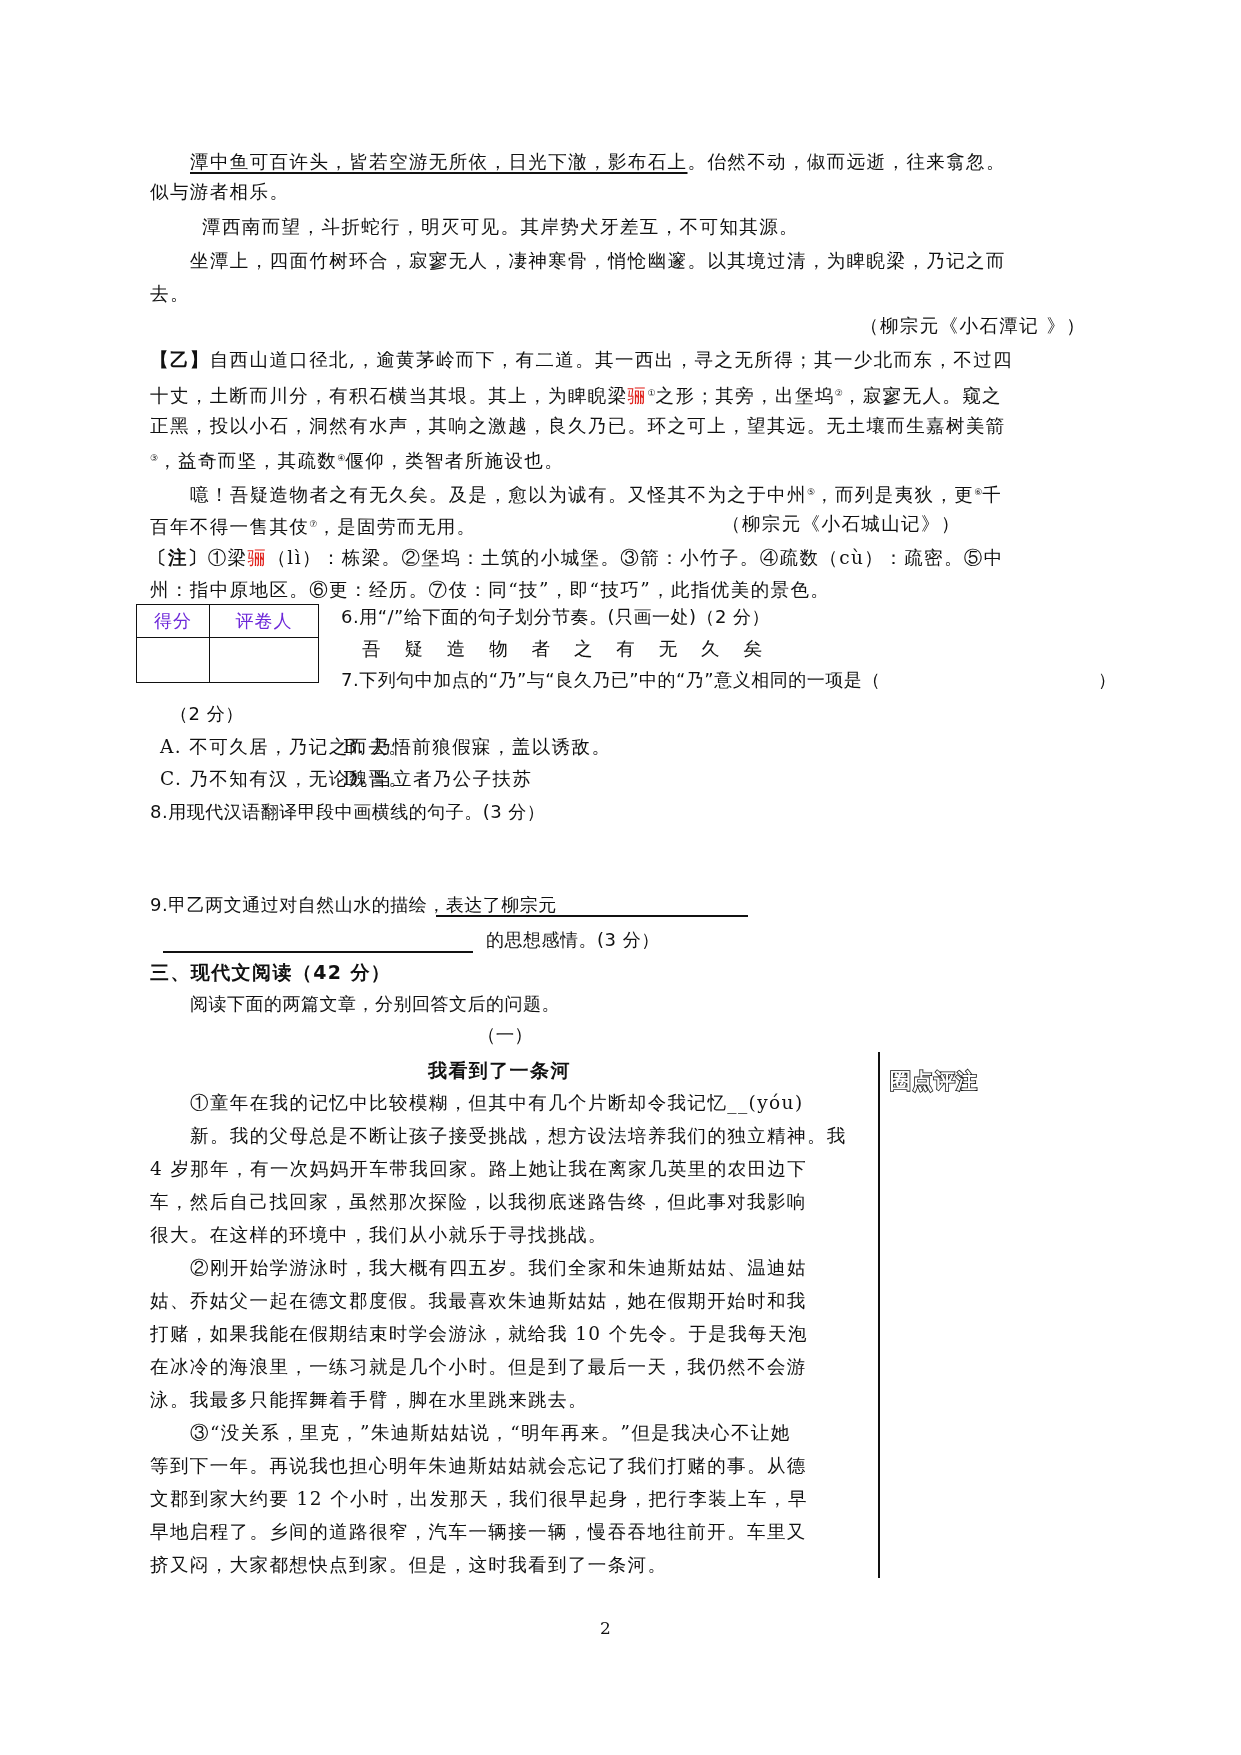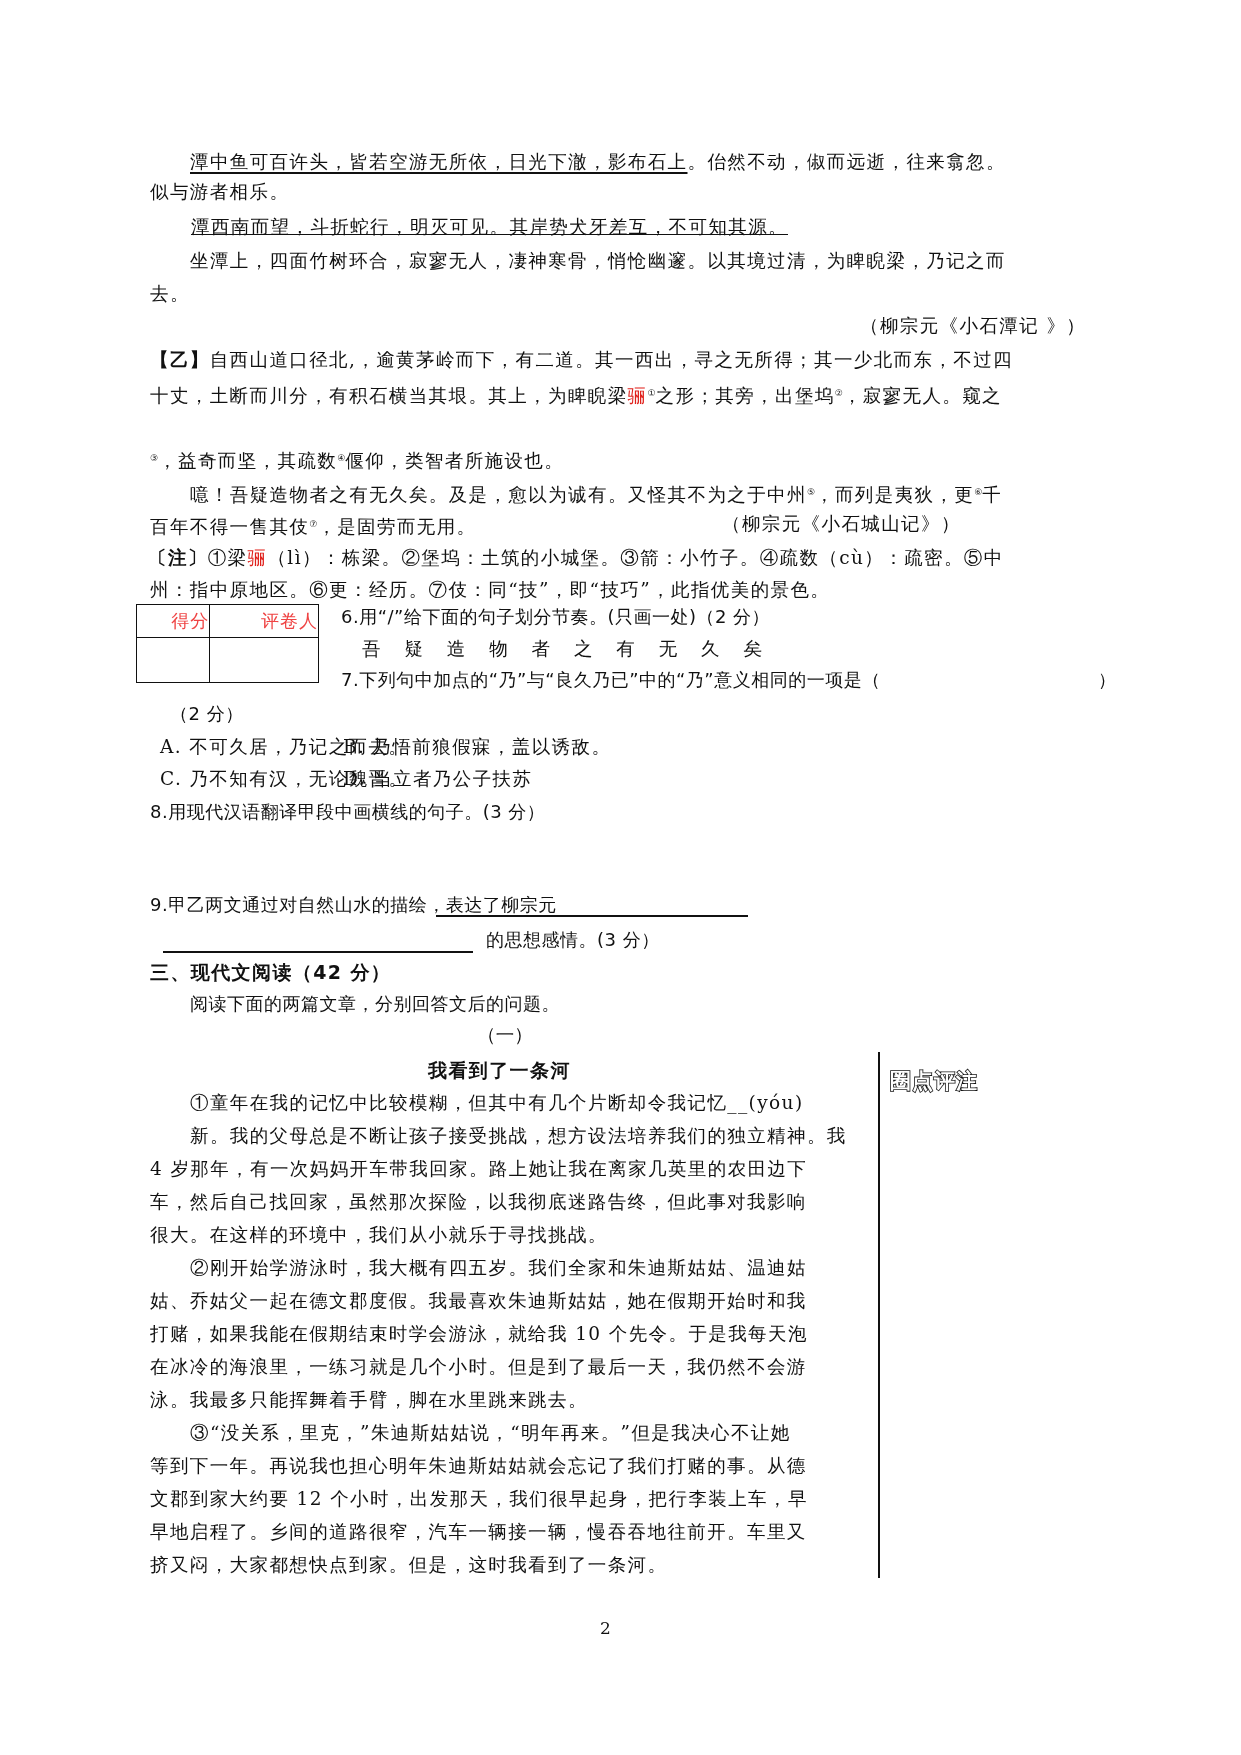--- a/index.html
+++ b/index.html
@@ -16,22 +16,22 @@
   .u { text-decoration: underline; text-decoration-thickness: 2px; text-underline-offset: 4px; }
   .red { color: #e0201b; }
   sup.fn { font-size: 9px; vertical-align: 6px; letter-spacing: 0; }
   .bold { font-weight: bold; }
   .sans { font-family: "DejaVu Sans", "Liberation Sans", sans-serif; }
   .score-table {
     position: absolute; left: 136px; top: 604px; width: 183px; height: 78px;
     border-collapse: collapse;
   }
   .score-table td {
-    border: 1.5px solid #111; font-size: 18px; text-align: right;
-    font-family: "DejaVu Sans", "Liberation Sans", sans-serif; color: #ef4444;
+    border: 1.5px solid #111; font-size: 18px; text-align: center;
+    font-family: "DejaVu Sans", "Liberation Sans", sans-serif; color: #6d28d9;
     padding: 0; letter-spacing: 1px;
   }
   .score-table tr.head td { height: 32px; }
   .score-table tr.body td { height: 44px; }
   .blank { position: absolute; height: 0; border-bottom: 2px solid #111; }
   .vrule { position: absolute; left: 878px; top: 1052px; width: 0; height: 526px; border-left: 2px solid #111; }
   .annot-label {
     position: absolute; left: 890px; top: 1067px; font-size: 21px; font-weight: bold;
     font-family: "DejaVu Sans", "Liberation Sans", sans-serif;
     color: #ffffff; letter-spacing: 1px;
@@ -46,31 +46,32 @@
 </style>
 </head>
 <body>
 
 <div class="page">
 
   <div class="line" style="left:190px; top:150px;">
     <span class="u">潭中鱼可百许头，皆若空游无所依，日光下澈，影布石上</span><span>。佁然不动，俶而远逝，往来翕忽。</span>
   </div>
   <div class="line" style="left:150px; top:180px;">似与游者相乐。</div>
-  <div class="line" style="left:191px; top:215px;text-decoration:underline;">潭西南而望，斗折蛇行，明灭可见。其岸势犬牙差互，不可知其源。</div>
+  <div class="line" style="left:202px; top:215px;">潭西南而望，斗折蛇行，明灭可见。其岸势犬牙差互，不可知其源。</div>
   <div class="line" style="left:190px; top:249px;">坐潭上，四面竹树环合，寂寥无人，凄神寒骨，悄怆幽邃。以其境过清，为睥睨梁，乃记之而</div>
   <div class="line" style="left:150px; top:282px;">去。</div>
   <div class="line" style="left:860px; top:314px;">（柳宗元《小石潭记 》）</div>
 
   <div class="line" style="left:150px; top:348px;">
     <span class="bold">【乙】</span><span>自西山道口径北,，逾黄茅岭而下，有二道。其一西出，寻之无所得；其一少北而东，不过四</span>
   </div>
   <div class="line" style="left:150px; top:381px;">
     <span>十丈，土断而川分，有积石横当其垠。其上，为睥睨梁</span><span class="red">骊</span><sup class="fn">①</sup><span>之形；其旁，出堡坞</span><sup class="fn">②</sup><span>，寂寥无人。窥之</span>
   </div>
+  <div class="line" style="left:150px; top:414px;">正黑，投以小石，洞然有水声，其响之激越，良久乃已。环之可上，望其远。无土壤而生嘉树美箭</div>
   <div class="line" style="left:150px; top:446px;">
     <sup class="fn">③</sup><span>，益奇而坚，其疏数</span><sup class="fn">④</sup><span>偃仰，类智者所施设也。</span>
   </div>
   <div class="line" style="left:190px; top:480px;">
     <span>噫！吾疑造物者之有无久矣。及是，愈以为诚有。又怪其不为之于中州</span><sup class="fn">⑤</sup><span>，而列是夷狄，更</span><sup class="fn">⑥</sup><span>千</span>
   </div>
   <div class="line" style="left:150px; top:512px;">
     <span>百年不得一售其伎</span><sup class="fn">⑦</sup><span>，是固劳而无用。</span>
   </div>
   <div class="line" style="left:722px; top:512px;">（柳宗元《小石城山记》）</div>

